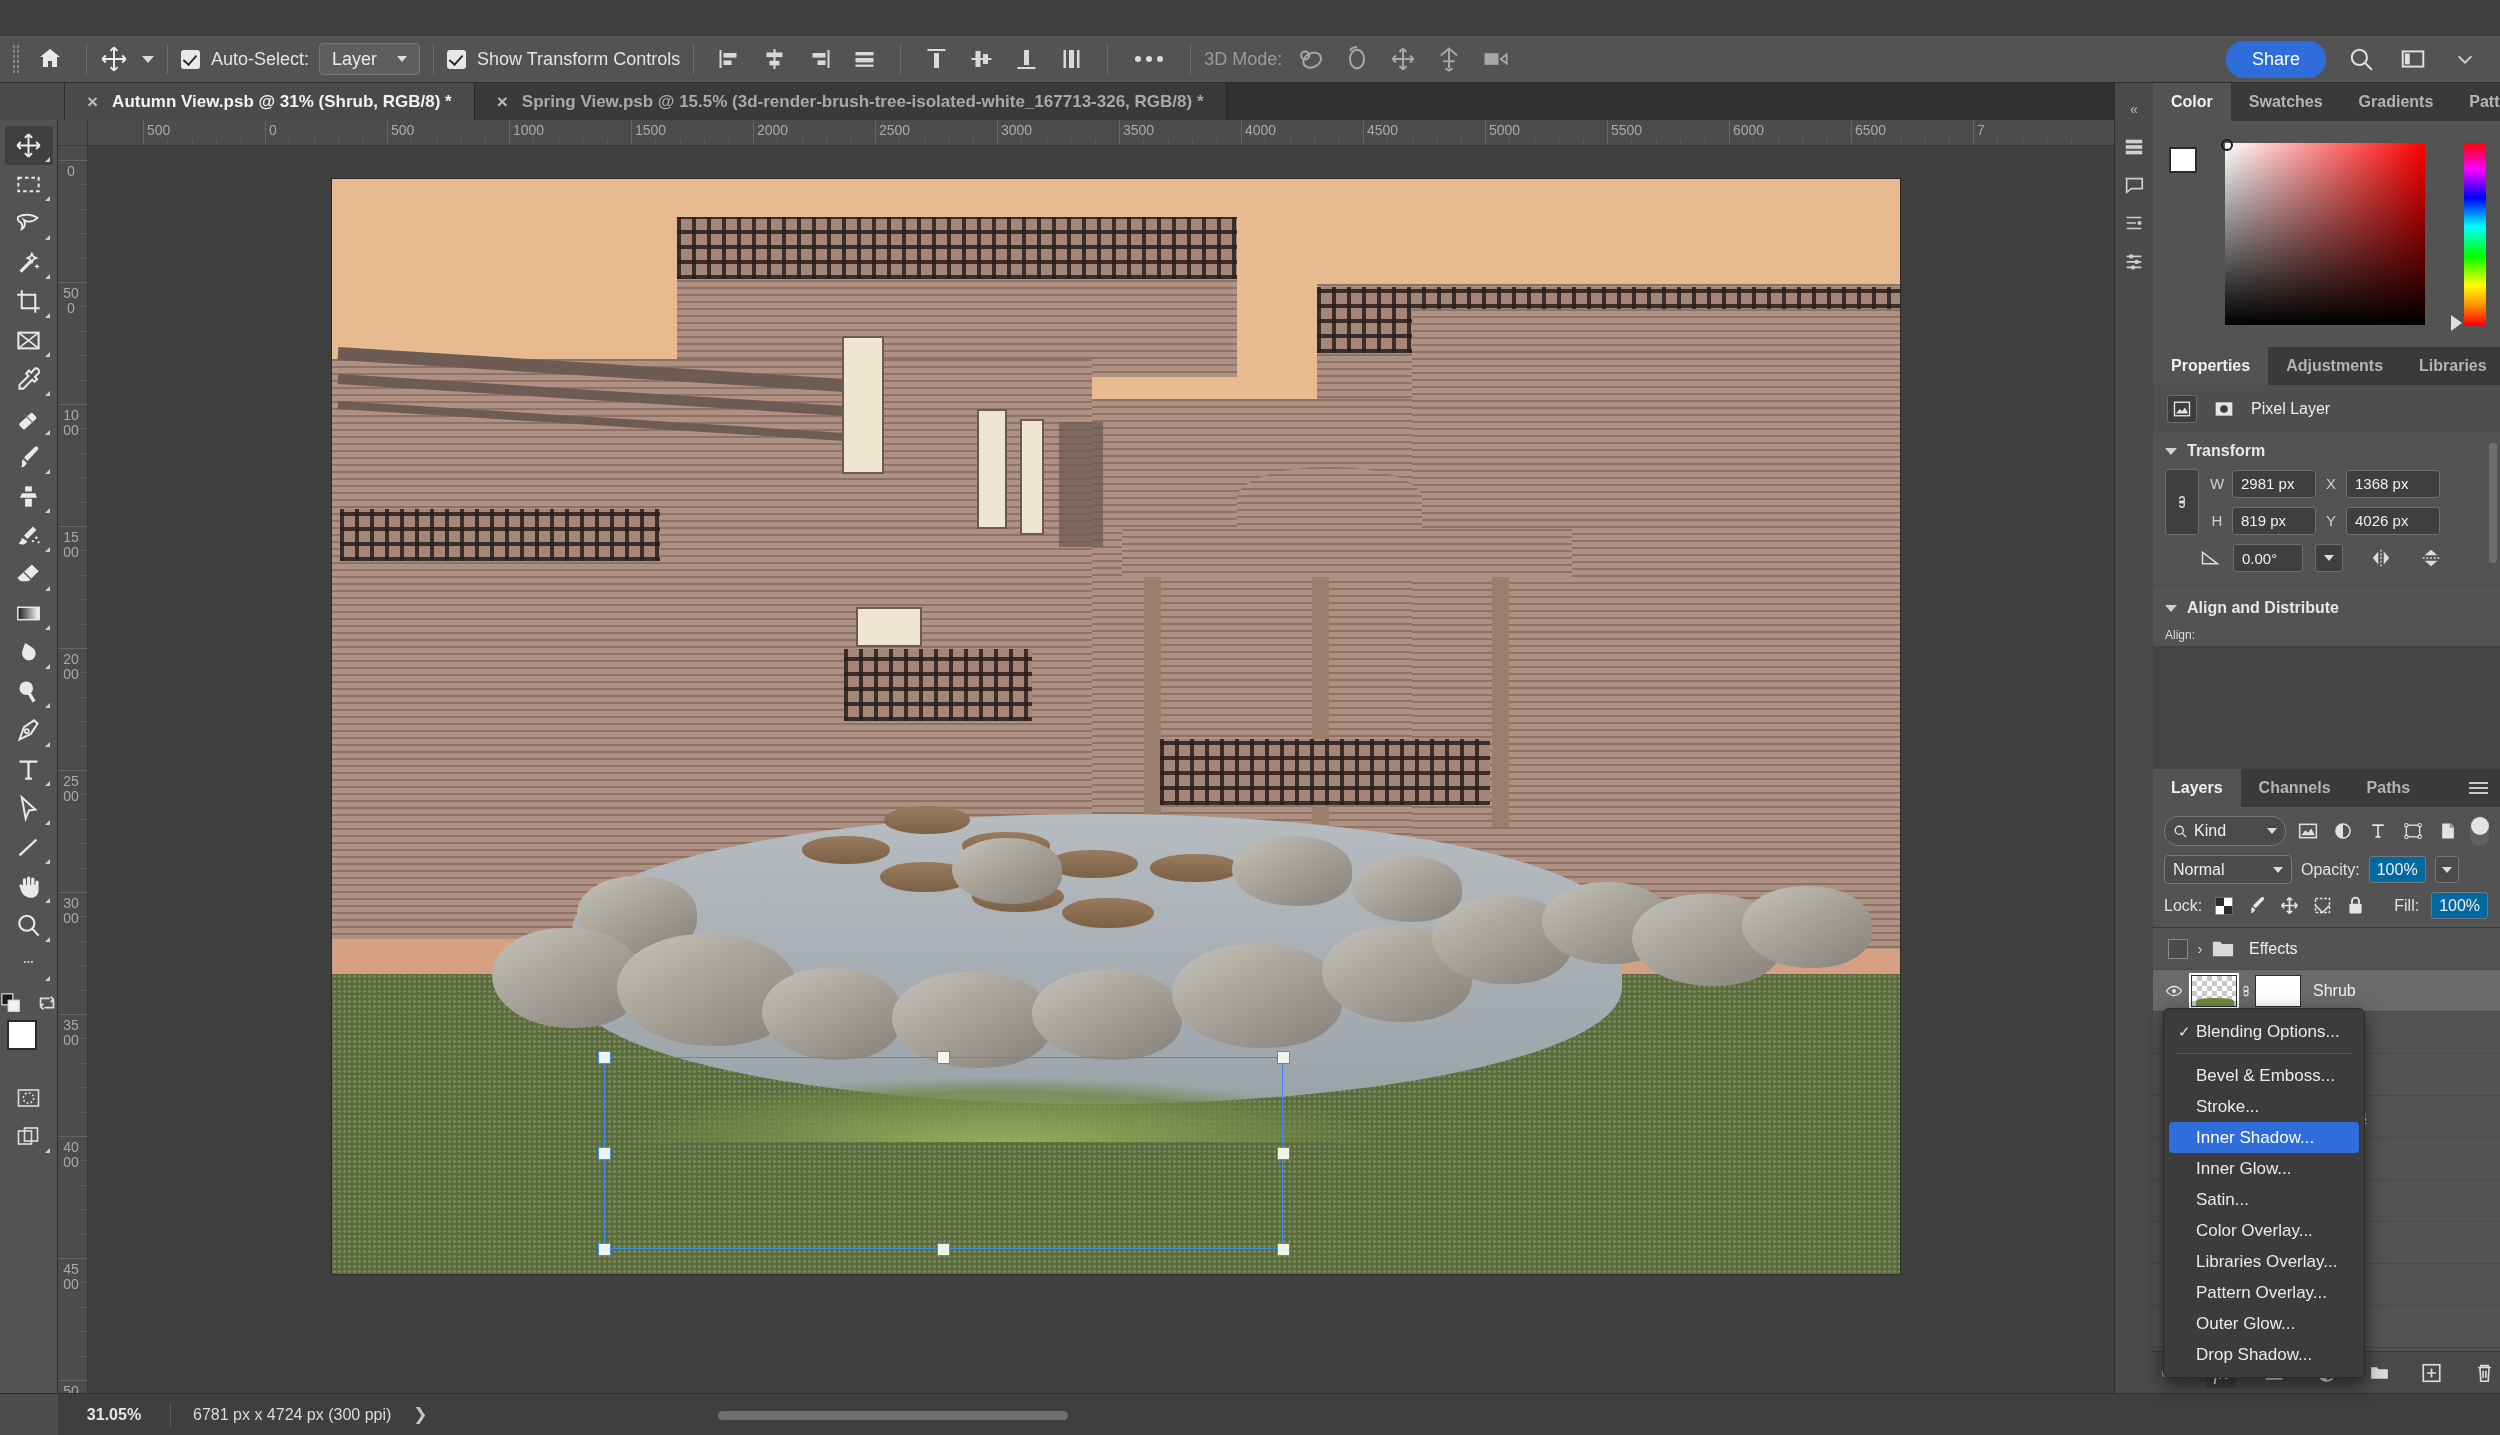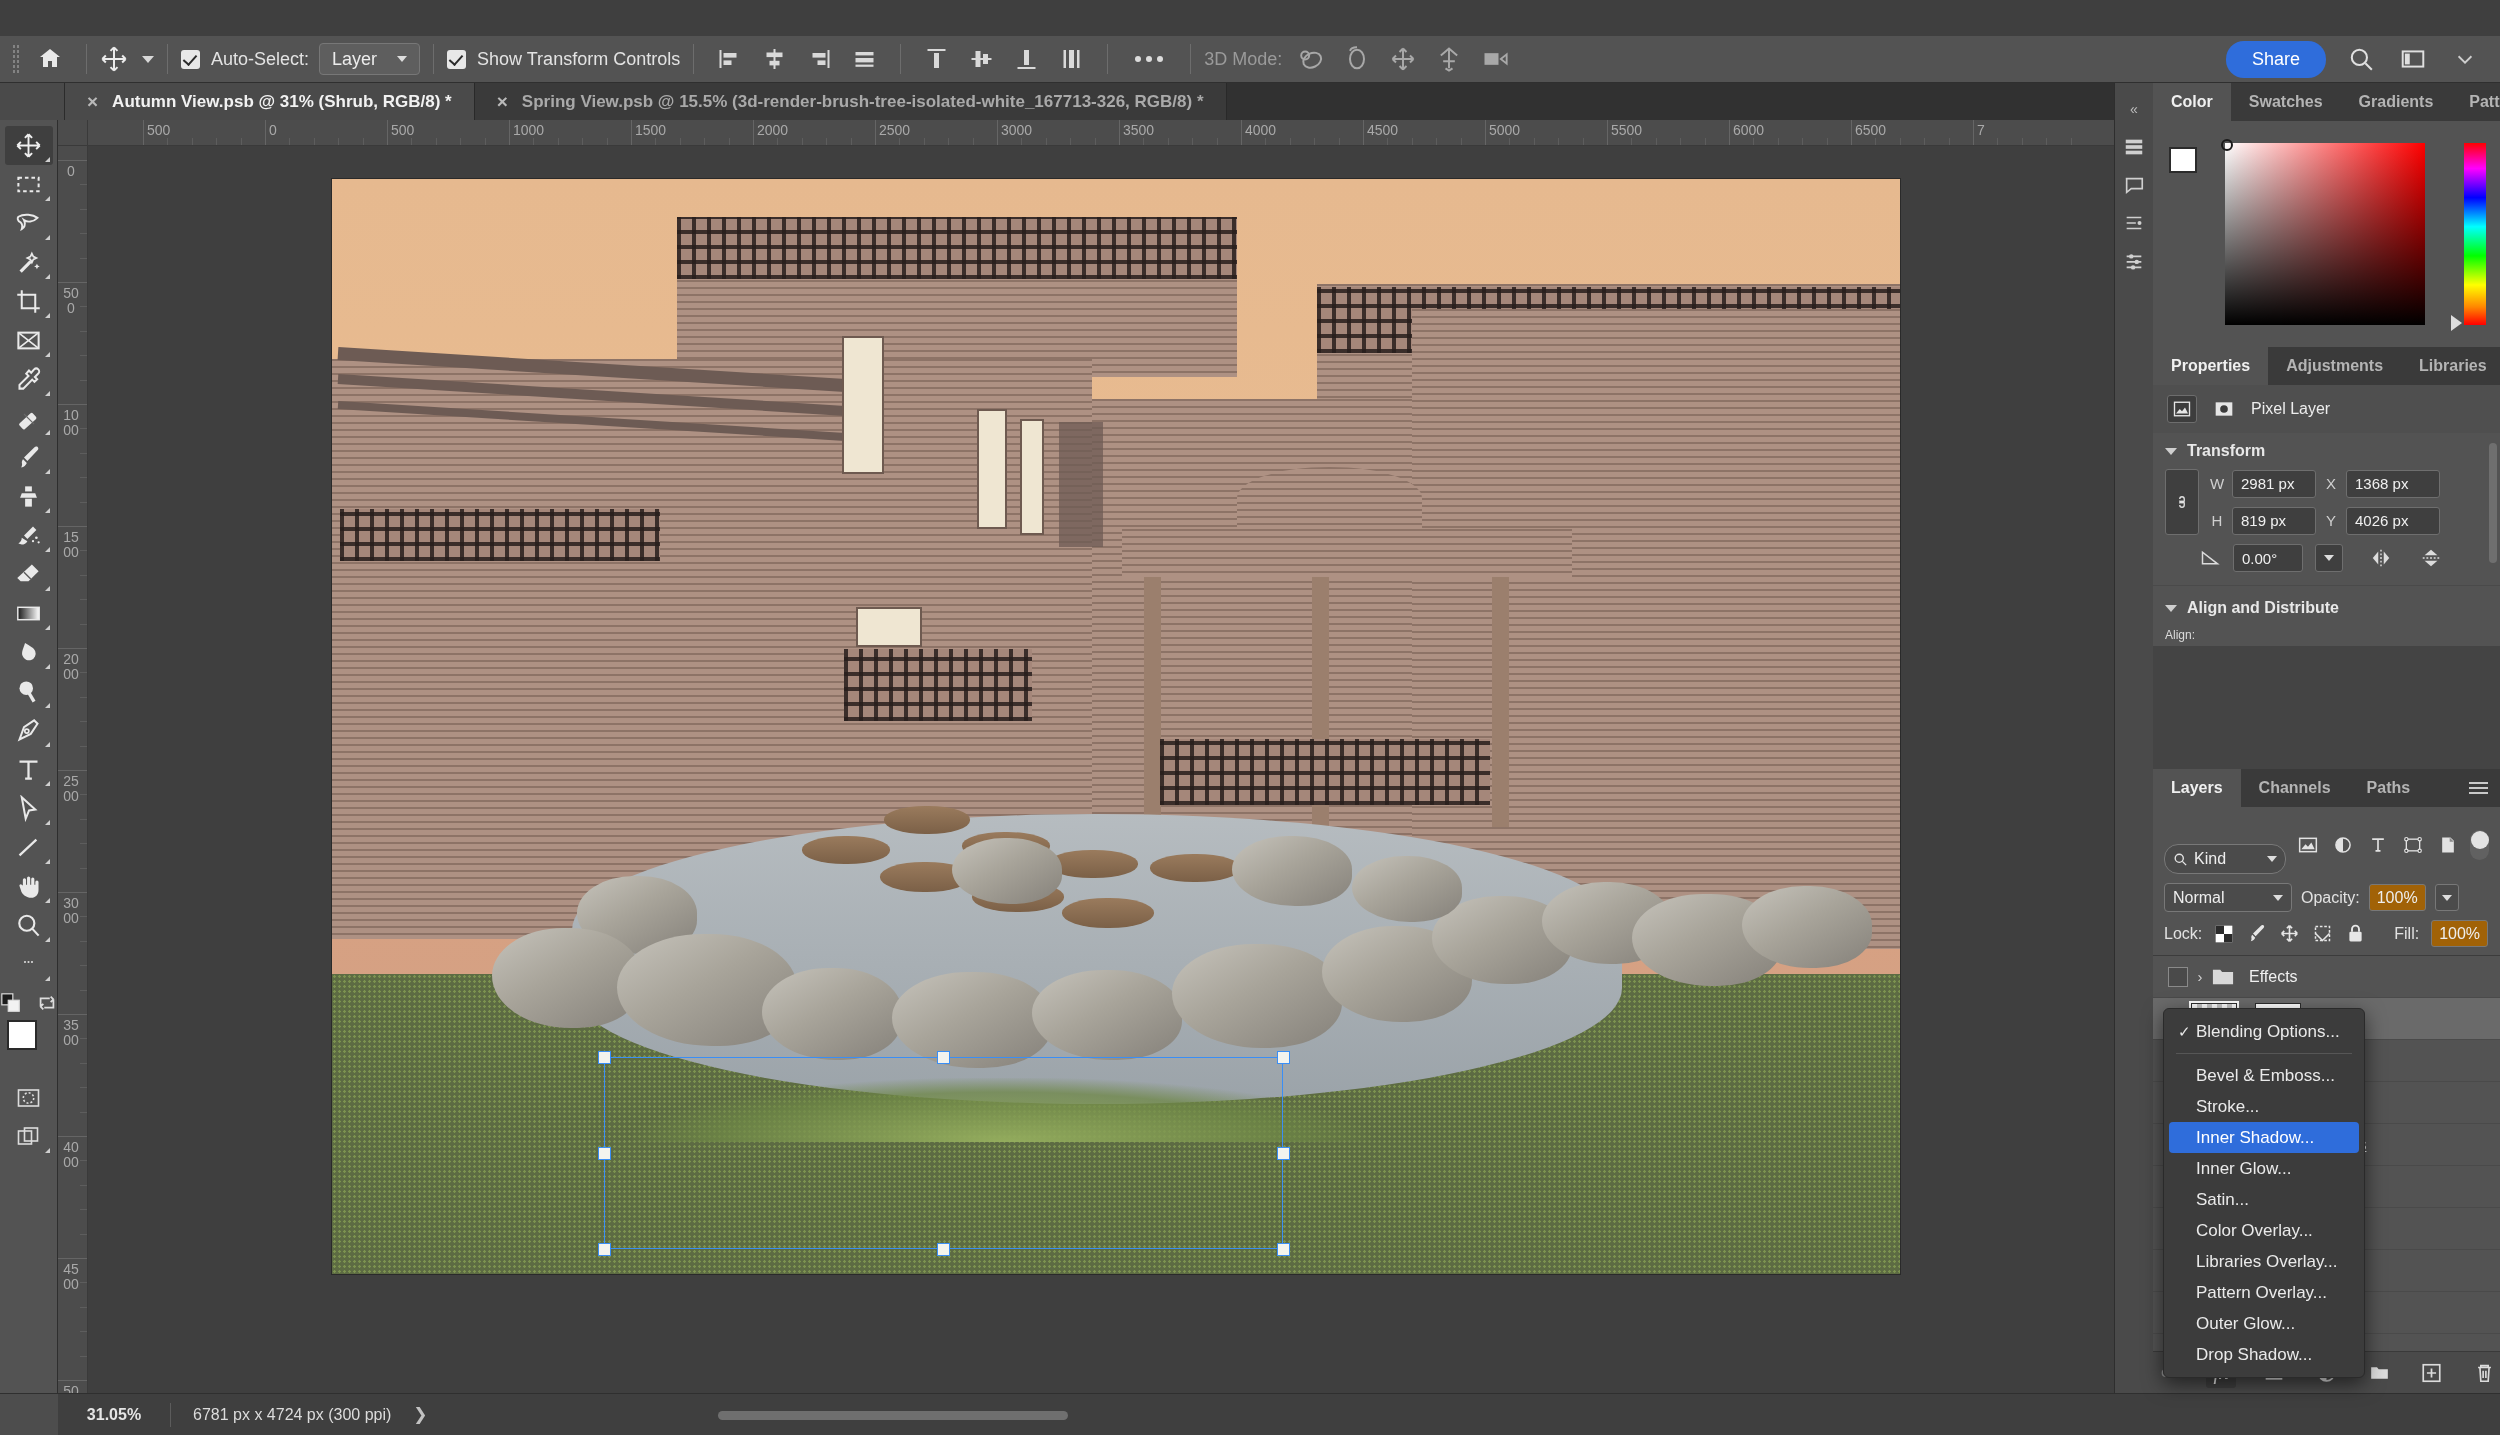--- a/index.html
+++ b/index.html
@@ -197,28 +197,28 @@
     display:flex; align-items:center; padding:0 8px; color:#f0f0f0; font-size:15px; }
   .w70 { width:84px; } .w84 { width:94px; }
   .linkbtn { width:34px;height:46px;background:#3f3f3f;border:1px solid #6e6e6e;border-radius:3px;
     display:flex;align-items:center;justify-content:center;margin-right:2px; }
   .divider { height:1px; background:#4a4a4a; margin:4px 0; }
   .prop-scroll { position:absolute; right:3px; top:96px; width:8px; height:120px; background:#6f6f6f; border-radius:4px; }
 
   
   .layer-filter { display:flex; align-items:center; gap:8px; padding:9px 11px; }
   .kind-sel { background:#4b4b4b;border:1px solid #787878;border-radius:14px;height:30px;width:126px;
-    display:flex;align-items:center;justify-content:space-between;padding:5px 8px;color:#eee;font-size:16px;margin-top:28px; }
+    display:flex;align-items:center;justify-content:space-between;padding:5px 8px;color:#eee;font-size:16px; }
   .lf-ic { width:28px;height:26px;display:flex;align-items:center;justify-content:center; }
   .pill { width:20px;height:30px;border-radius:10px;background:#616161;position:relative; }
   .pill::after{content:"";position:absolute;left:1px;top:1px;width:18px;height:18px;border-radius:50%;background:#e3e3e3;}
   .blend-row { display:flex; align-items:center; gap:9px; padding:0 11px 8px; }
   .blend-sel { background:#4b4b4b;border:1px solid #787878;border-radius:4px;height:29px;width:128px;
     display:flex;align-items:center;justify-content:space-between;padding:0 8px;color:#eee;font-size:16px; }
-  .op-val { background:#a16207;border:1px solid #787878;border-radius:3px;height:27px;padding:0 7px;
+  .op-val { background:#0369a1;border:1px solid #787878;border-radius:3px;height:27px;padding:0 7px;
     display:flex;align-items:center;color:#eee;font-size:16px; }
   .op-caret { background:#4b4b4b;border:1px solid #787878;border-radius:3px;height:27px;width:24px;
     display:flex;align-items:center;justify-content:center; }
   .lock-row { display:flex; align-items:center; gap:12px; padding:0 11px 8px; border-bottom:1px solid #3c3c3c; }
 
   .layer-list { position:relative; }
   .layer-row { display:flex; align-items:center; height:42px; border-bottom:1px solid #4a4a4a; padding-left:4px; }
   .layer-row.selected { background:#6a6a6a; }
   .eye { width:34px; display:flex; align-items:center; justify-content:center; }
   .thumb-px { width:46px;height:32px;border:1px solid #2d2d2d;

